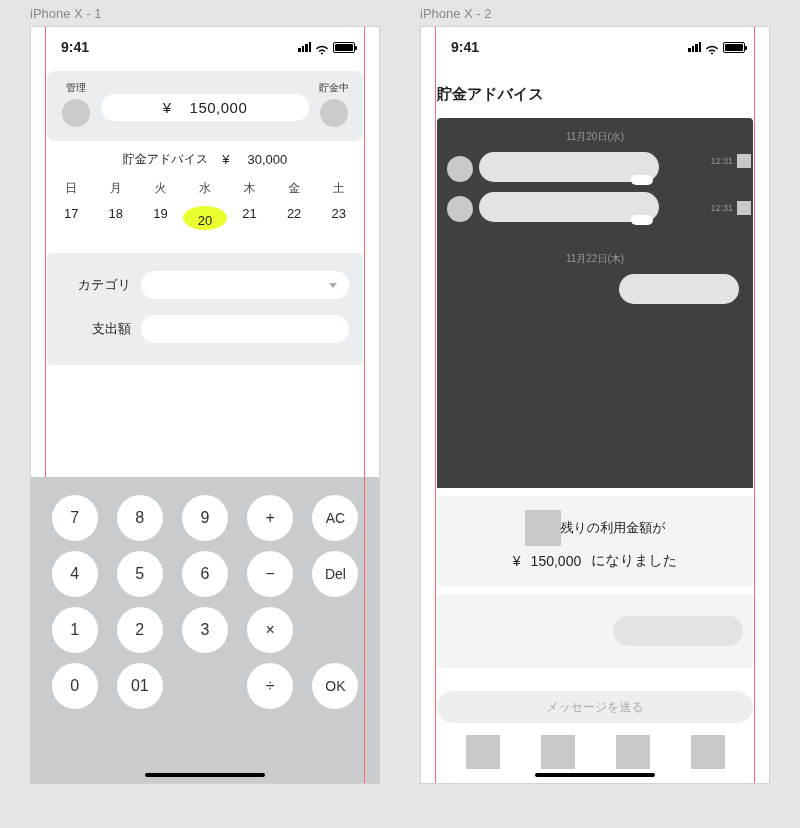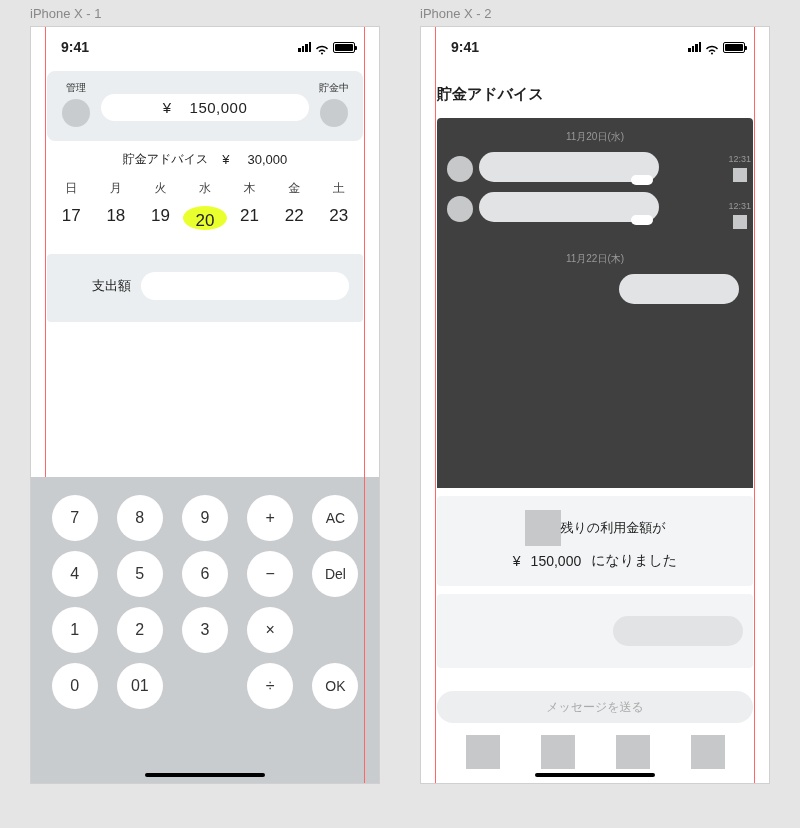--- a/index.html
+++ b/index.html
@@ -70,21 +70,21 @@
   .s1-header-col { display:flex; flex-direction:column; align-items:center; gap:4px; font-size:10px; color:#333;}
   .circle { width:28px; height:28px; border-radius:50%; background:#c9ccce; }
   .s1-header-mid { text-align:center; }
   .pill-gray { background:#d6dadc; border-radius:14px; font-size:11px; padding:4px 14px; display:inline-block; color:#333;}
   .pill-white { background:#fff; border-radius:16px; padding:5px 0; margin-top:6px; font-size:15px; letter-spacing:0.5px;}
   .amount { display:inline-flex; gap:18px; align-items:center; }
   .goal-row { display:flex; justify-content:center; gap:14px; font-size:12px; padding:10px 0 8px; color:#222;}
   .goal-row .amount { font-size:13px; }
 
   .calendar { padding: 4px 18px 8px; }
-  .cal-row { display:grid; grid-template-columns: repeat(7,1fr); text-align:center; font-size:17px; }
+  .cal-row { display:grid; grid-template-columns: repeat(7,1fr); text-align:center; font-size:13px; }
   .cal-row.days { color:#444; margin-bottom:6px; font-size:12px;}
   .cal-row.dates span { padding:3px 0; }
   .today { background:#eaff2e; border-radius:50%; width:44px; height:24px; line-height:24px; display:inline-block; }
 
   .form-block { background:#eaeef0; margin:12px 16px 0; border-radius:4px; padding:18px 14px 22px;}
   .form-row { display:flex; align-items:center; gap:10px; margin-bottom:16px; }
   .form-row:last-child { margin-bottom:0; }
   .form-label { width:70px; text-align:right; font-size:13px; color:#222; }
   .form-field { flex:1; background:#fff; border-radius:16px; height:28px; position:relative; }
   .form-field.select::after { content:""; position:absolute; right:12px; top:12px; border-left:4px solid transparent; border-right:4px solid transparent; border-top:5px solid #aaa; }
@@ -96,21 +96,21 @@
   .home-ind { position:absolute; bottom:6px; left:50%; transform:translateX(-50%); width:120px; height:4px; background:#000; border-radius:4px;}
 
   
   .s2-title { text-align:left; font-size:15px; font-weight:600; padding:18px 16px 14px; color:#222;}
   .s2-scroll { background:#404040; margin:0 16px; border-radius:4px 4px 0 0; padding:8px 10px 0; height:370px; position:relative;}
   .date-sep { text-align:center; font-size:10px; color:#999; padding:4px 0 8px;}
   .msg-row { display:flex; align-items:flex-end; gap:6px; margin-bottom:10px; position:relative;}
   .msg-row .circle { width:26px; height:26px; flex-shrink:0; background:#c6c8ca;}
   .bubble { background:#e1e3e5; border-radius:16px; height:30px; flex:1; max-width:180px;}
   .bubble-r { margin-left:auto; background:#e1e3e5; border-radius:16px; height:30px; width:120px;}
-  .ts-block { position:absolute; right:2px; display:flex; flex-direction:column; align-items:center; gap:4px; font-size:9px; color:#999;}
+  .ts-block { position:absolute; right:2px; display:flex; flex-direction:row; align-items:center; gap:4px; font-size:9px; color:#999;}
   .ts-block.one { top:36px; }
   .ts-block.two { top:83px; }
   .sq { width:14px; height:14px; background:#c6c8ca;}
   .tail { position:absolute; width:22px; height:10px; background:#fff; border-radius:10px; }
 
   .notice-box { background:#f2f4f5; margin:8px 16px 0; border-radius:4px; padding:14px 14px 16px; text-align:center;}
   .notice-ts { font-size:10px; color:#999; margin-bottom:6px;}
   .notice-row1 { display:flex; align-items:center; justify-content:center; font-size:13px;}
   .notice-sq { width:36px; height:36px; background:#c6c8ca; }
   .notice-amt { font-size:14px; margin-top:6px; display:flex; justify-content:center; gap:10px; align-items:center;}
@@ -191,20 +191,24 @@
         <span>18</span>
         <span>19</span>
         <span><span class="today">20</span></span>
         <span>21</span>
         <span>22</span>
         <span>23</span>
       </div>
   </div>
 
   <div class="form-block">
+    <div class="form-row">
+      <div class="form-label">カテゴリ</div>
+      <div class="form-field select"></div>
+    </div>
     <div class="form-row">
       <div class="form-label">支出額</div>
       <div class="form-field"></div>
     </div>
   </div>
 
   <div class="keypad">
     <div class="kp-grid" id="kp-grid">
         <div class="key">7</div>
         <div class="key">8</div>

